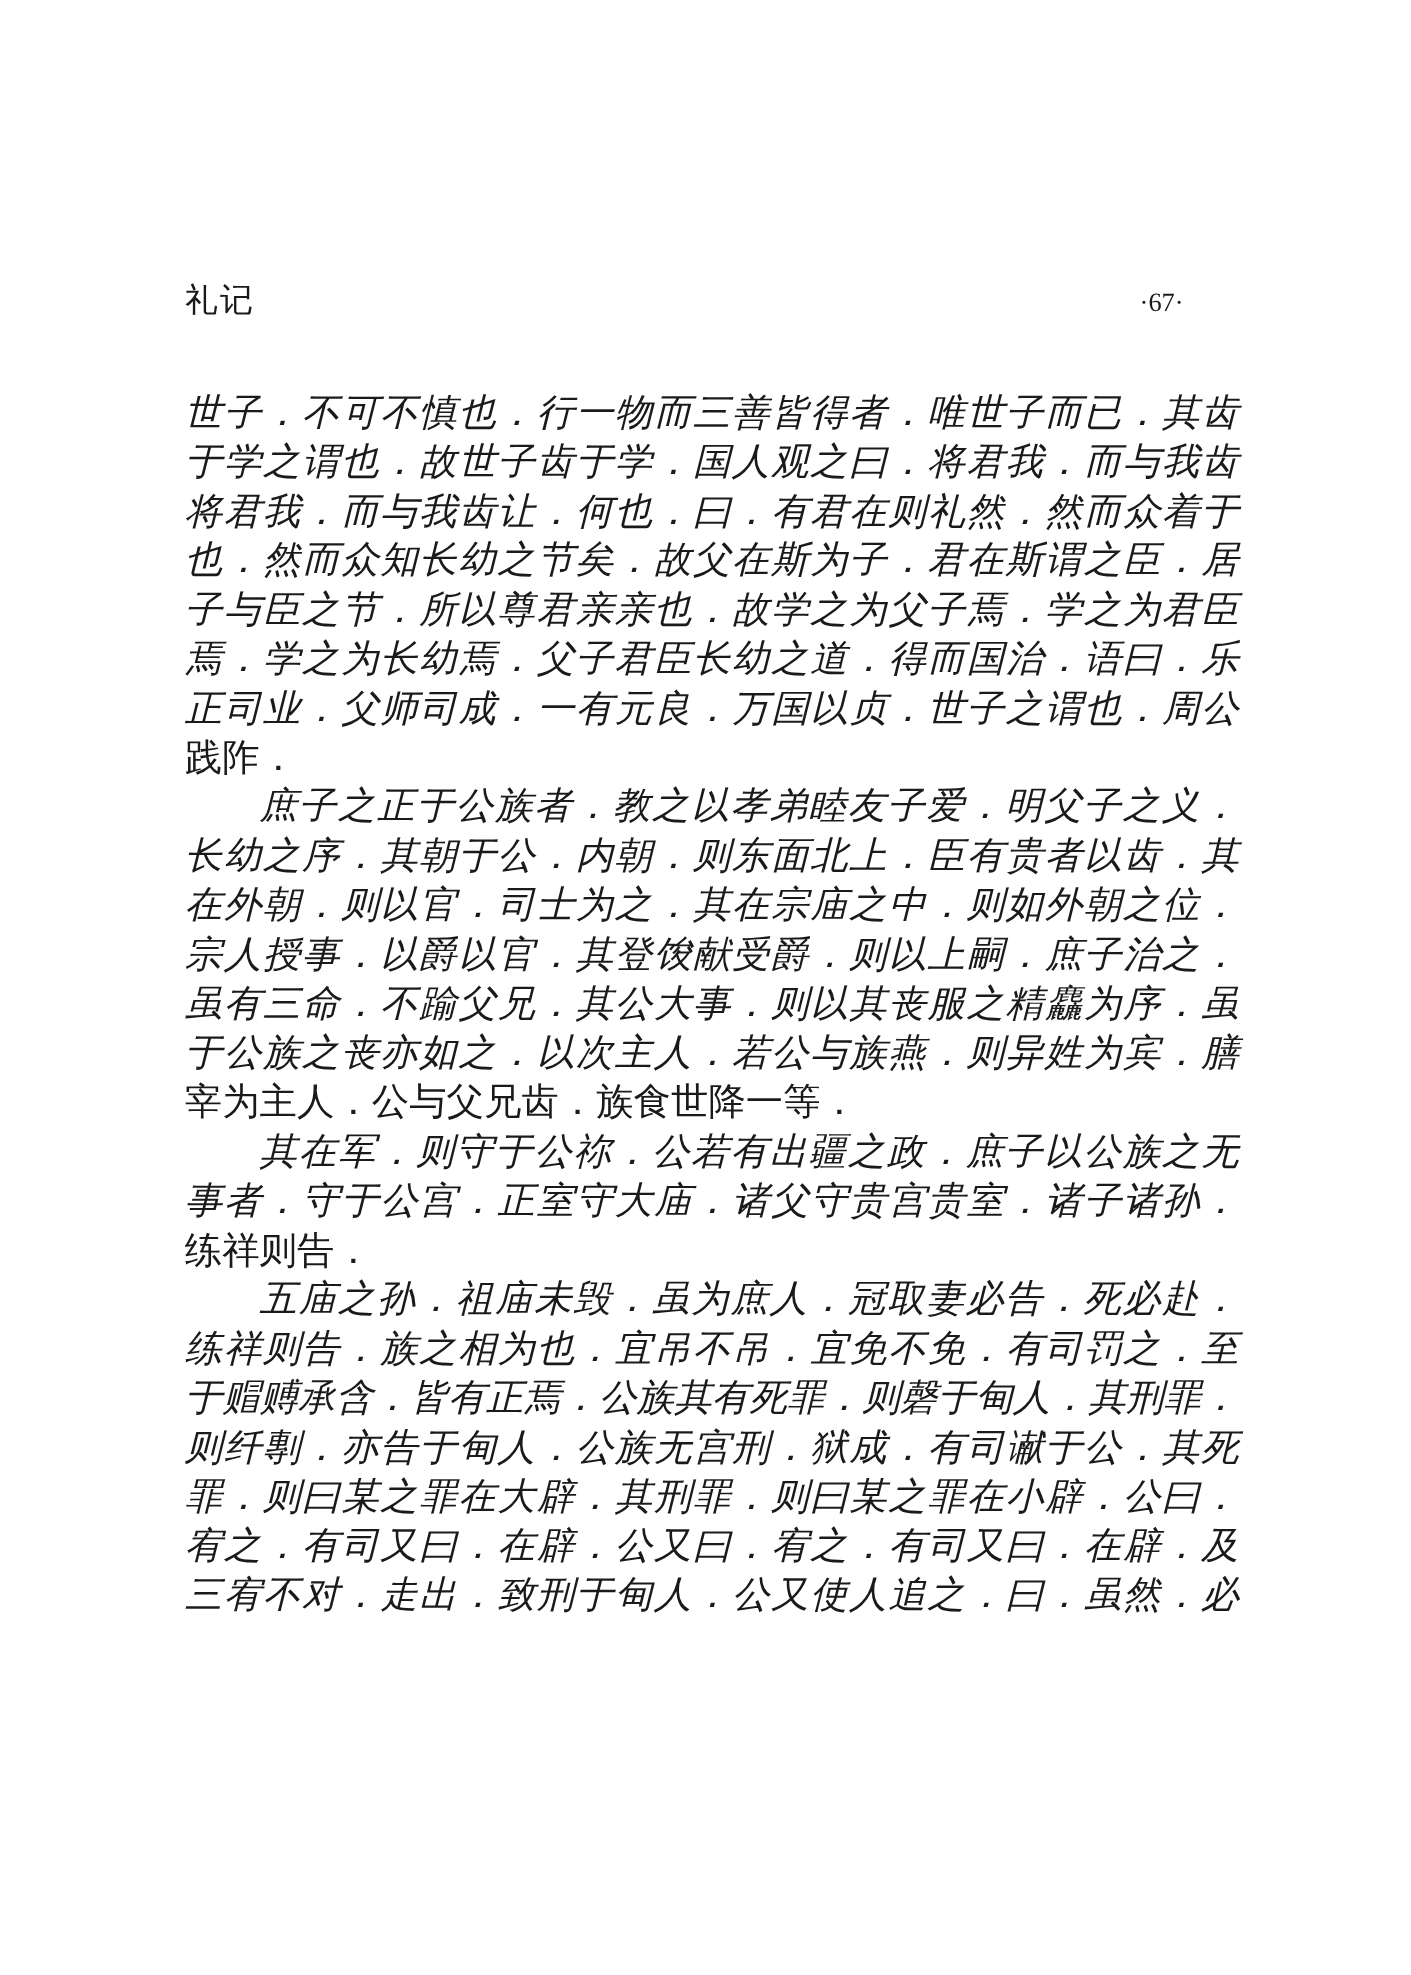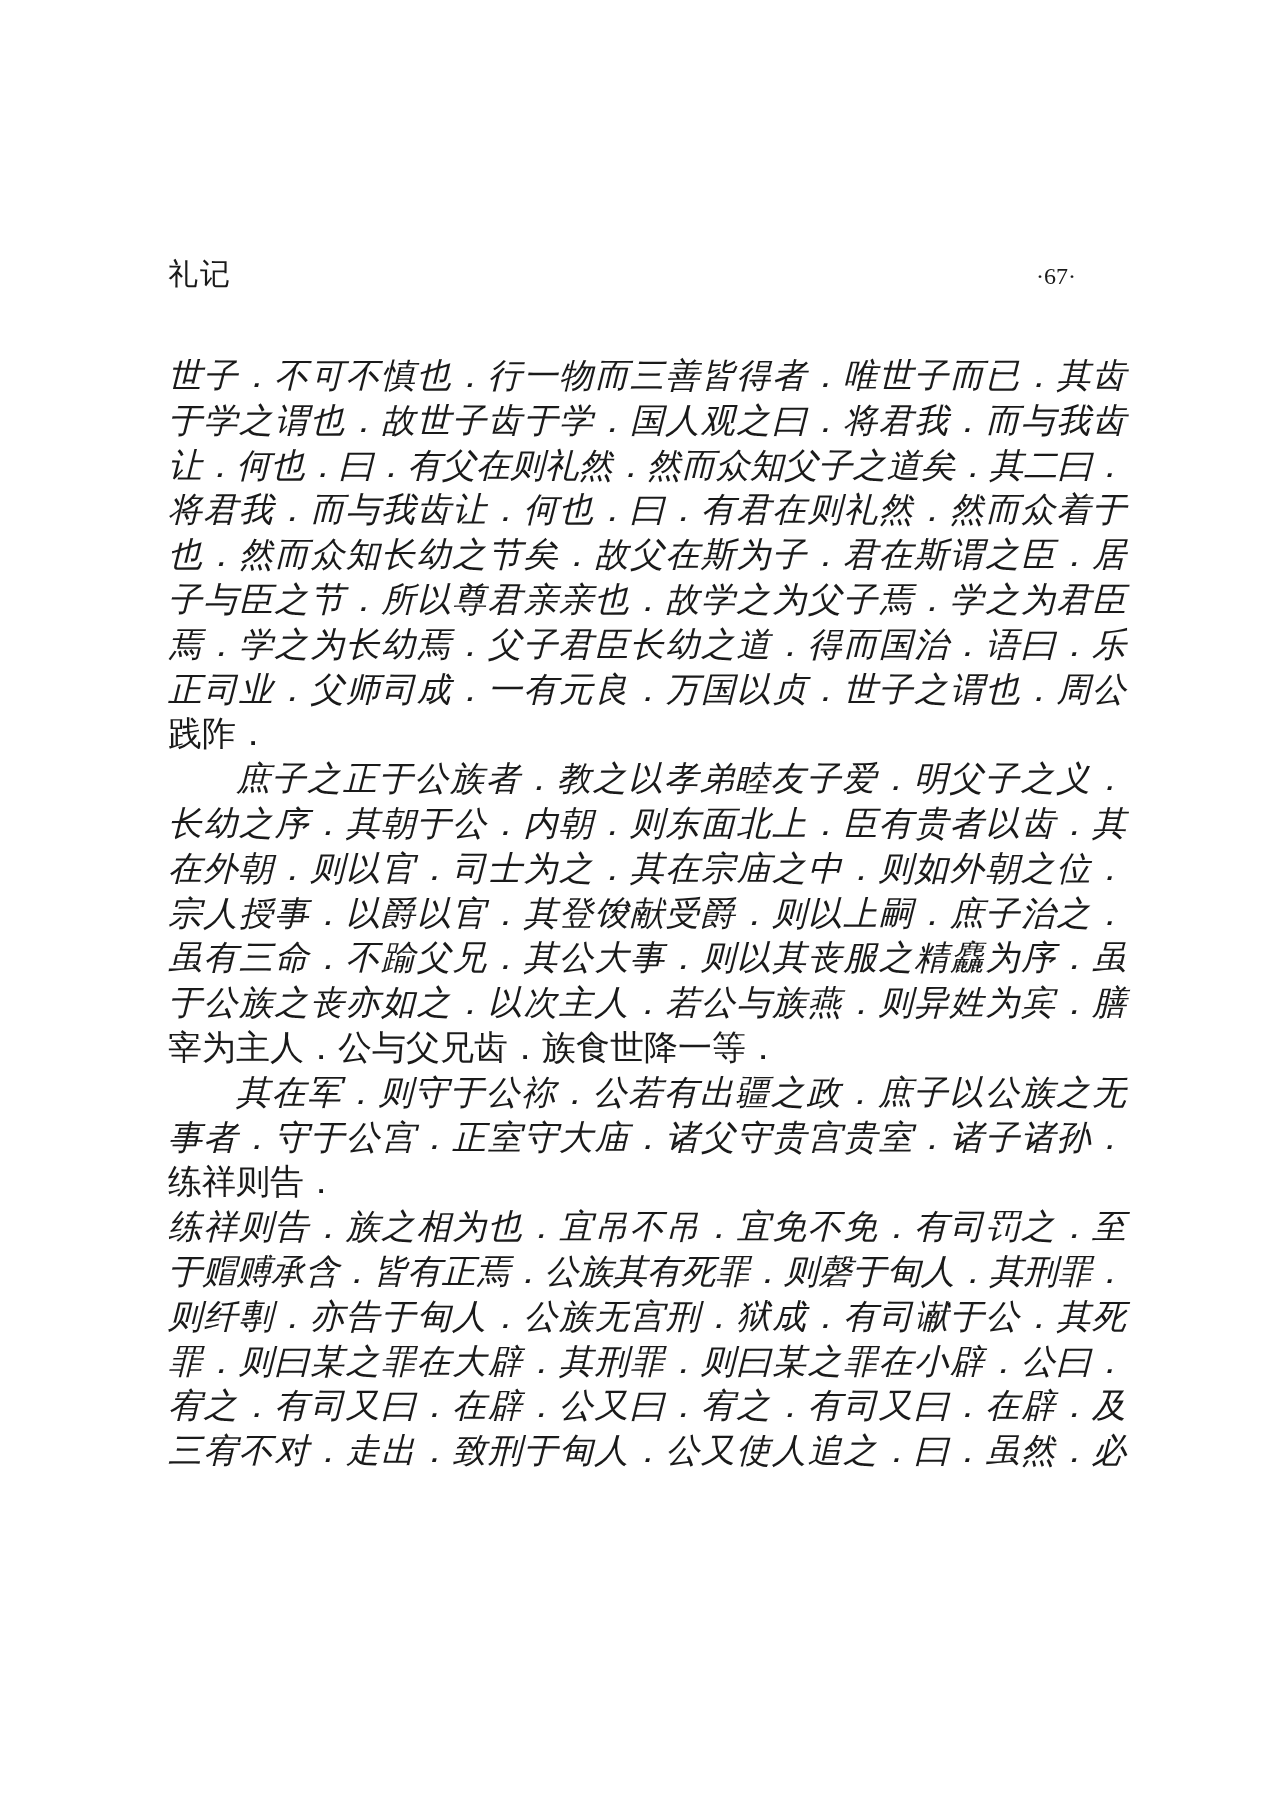--- a/index.html
+++ b/index.html
@@ -52,37 +52,37 @@
 <div class="page">
 
   <div class="header">
     <span class="book-title">礼记</span>
     <span class="page-number">·67·</span>
   </div>
 
   <div class="body-text">
     <div class="line j">世子．不可不慎也．行一物而三善皆得者．唯世子而已．其齿</div>
     <div class="line j">于学之谓也．故世子齿于学．国人观之曰．将君我．而与我齿</div>
-    <div class="line j">让．何也．曰．有父在则礼然．然而众知父子之道矣．其二曰．</div>
     <div class="line j">将君我．而与我齿让．何也．曰．有君在则礼然．然而众着于</div>
     <div class="line j">也．然而众知长幼之节矣．故父在斯为子．君在斯谓之臣．居</div>
     <div class="line j">子与臣之节．所以尊君亲亲也．故学之为父子焉．学之为君臣</div>
     <div class="line j">焉．学之为长幼焉．父子君臣长幼之道．得而国治．语曰．乐</div>
     <div class="line j">正司业．父师司成．一有元良．万国以贞．世子之谓也．周公</div>
     <div class="line e">践阼．</div>
     <div class="line j i">庶子之正于公族者．教之以孝弟睦友子爱．明父子之义．</div>
     <div class="line j">长幼之序．其朝于公．内朝．则东面北上．臣有贵者以齿．其</div>
     <div class="line j">在外朝．则以官．司士为之．其在宗庙之中．则如外朝之位．</div>
     <div class="line j">宗人授事．以爵以官．其登馂献受爵．则以上嗣．庶子治之．</div>
     <div class="line j">虽有三命．不踰父兄．其公大事．则以其丧服之精麤为序．虽</div>
     <div class="line j">于公族之丧亦如之．以次主人．若公与族燕．则异姓为宾．膳</div>
     <div class="line e">宰为主人．公与父兄齿．族食世降一等．</div>
     <div class="line j i">其在军．则守于公祢．公若有出疆之政．庶子以公族之无</div>
     <div class="line j">事者．守于公宫．正室守大庙．诸父守贵宫贵室．诸子诸孙．</div>
     <div class="line e">练祥则告．</div>
+    <div class="line j i">五庙之孙．祖庙未毁．虽为庶人．冠取妻必告．死必赴．</div>
     <div class="line j">练祥则告．族之相为也．宜吊不吊．宜免不免．有司罚之．至</div>
     <div class="line j">于赗赙承含．皆有正焉．公族其有死罪．则磬于甸人．其刑罪．</div>
     <div class="line j">则纤剸．亦告于甸人．公族无宫刑．狱成．有司谳于公．其死</div>
     <div class="line j">罪．则曰某之罪在大辟．其刑罪．则曰某之罪在小辟．公曰．</div>
     <div class="line j">宥之．有司又曰．在辟．公又曰．宥之．有司又曰．在辟．及</div>
     <div class="line j">三宥不对．走出．致刑于甸人．公又使人追之．曰．虽然．必</div>
   </div>
 
 </div>
 

